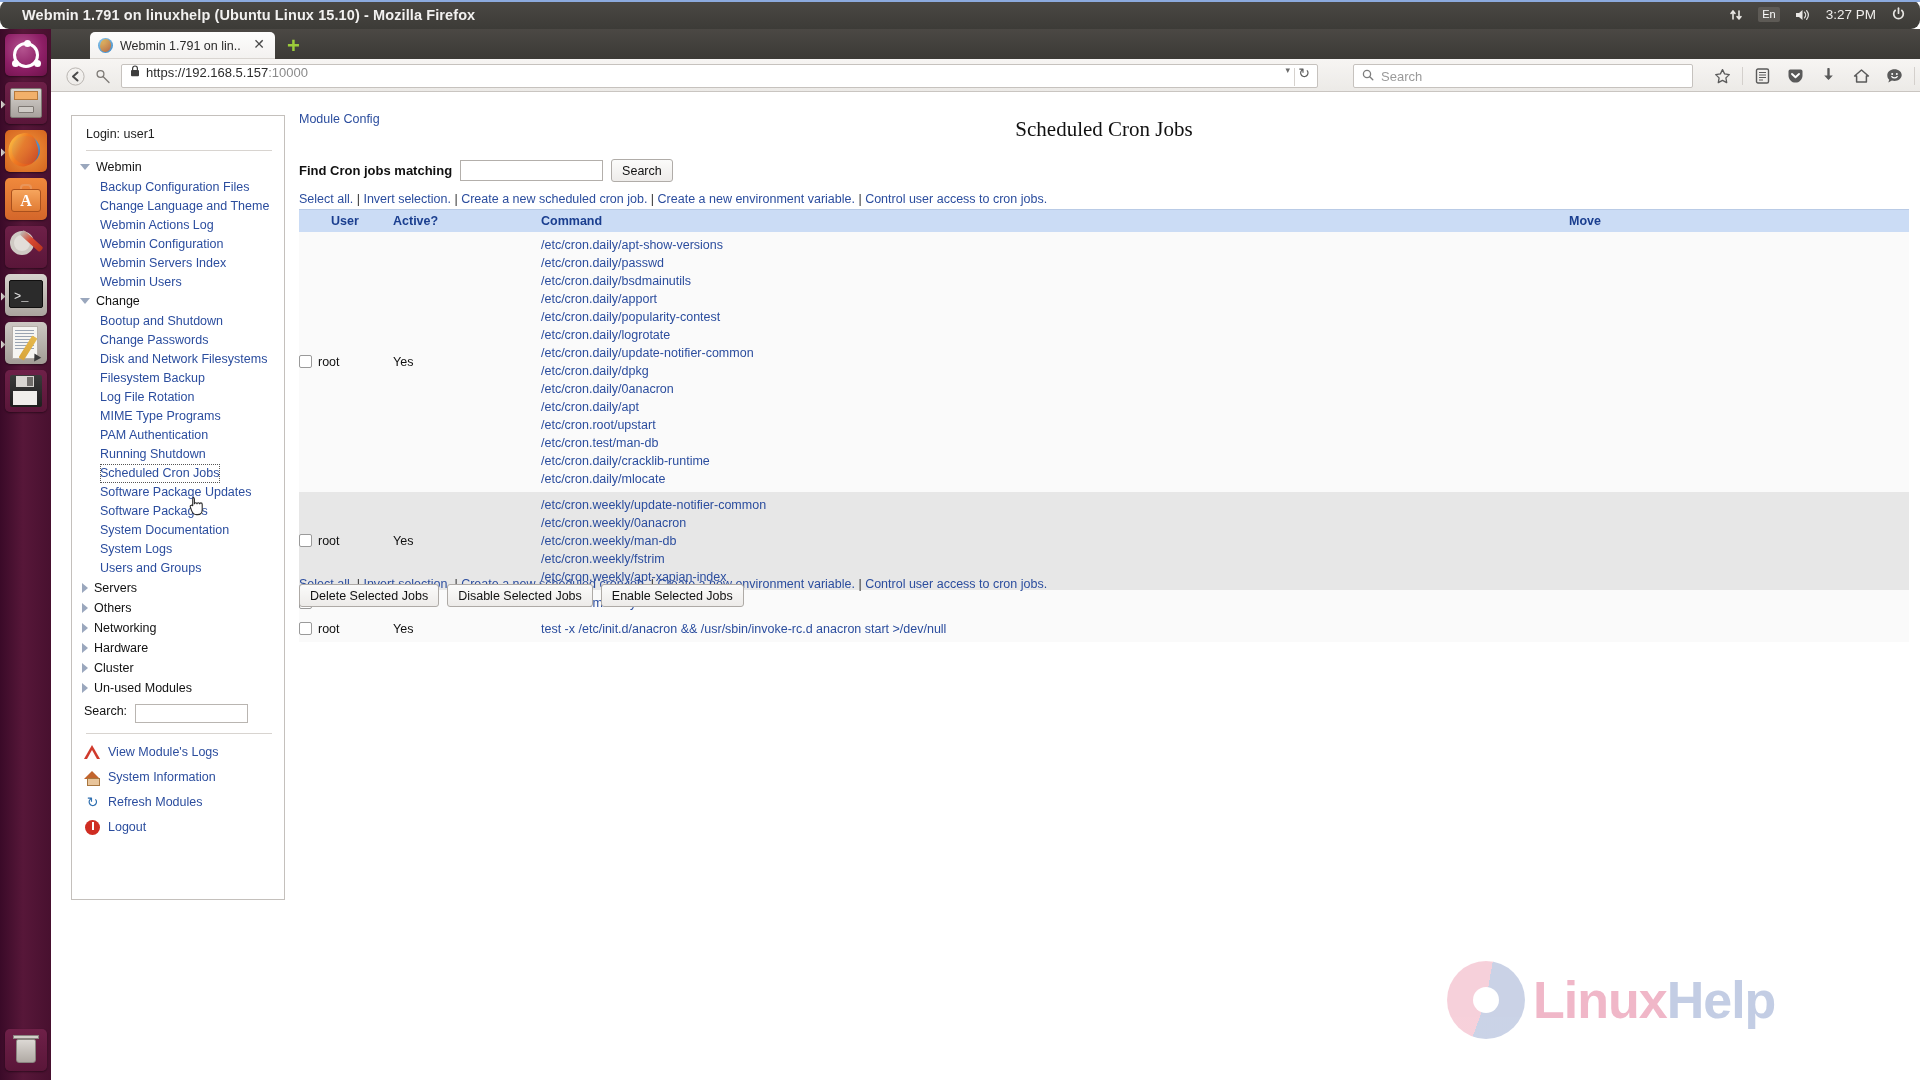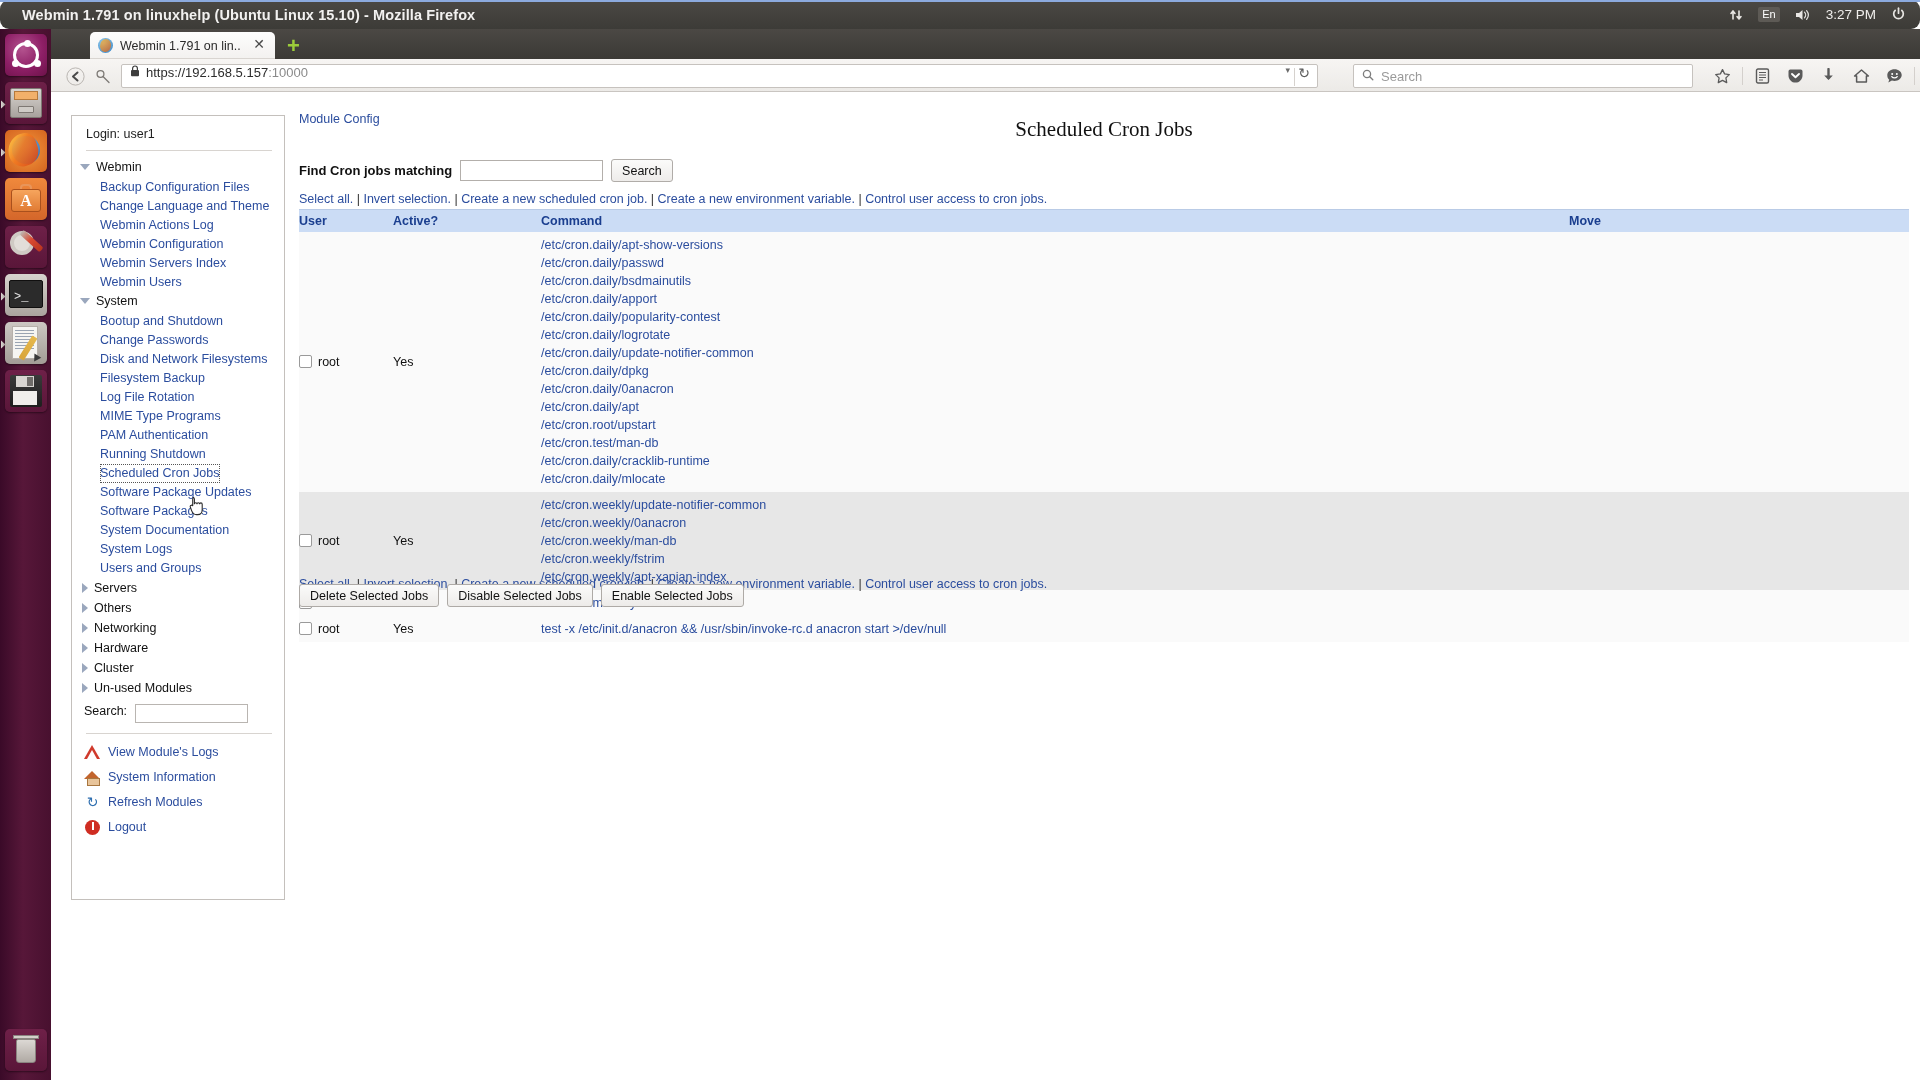--- a/index.html
+++ b/index.html
@@ -541,21 +541,21 @@
       </div>
       <a class="wm-link">Backup Configuration Files</a>
       <a class="wm-link">Change Language and Theme</a>
       <a class="wm-link">Webmin Actions Log</a>
       <a class="wm-link">Webmin Configuration</a>
       <a class="wm-link">Webmin Servers Index</a>
       <a class="wm-link">Webmin Users</a>
 
       <div class="wm-cat">
         <span class="tri-down"></span>
-        <span>System</span>
+        <span>Change</span>
       </div>
       <a class="wm-link">Bootup and Shutdown</a>
       <a class="wm-link">Change Passwords</a>
       <a class="wm-link">Disk and Network Filesystems</a>
       <a class="wm-link">Filesystem Backup</a>
       <a class="wm-link">Log File Rotation</a>
       <a class="wm-link">MIME Type Programs</a>
       <a class="wm-link">PAM Authentication</a>
       <a class="wm-link">Running Shutdown</a>
       <a class="wm-link active">Scheduled Cron Jobs</a>
@@ -626,21 +626,21 @@
         <button class="srchbtn">Search</button>
       </div>
 
       <div class="actionline al-top">
         <a>Select all.</a><span class="sepr"> | </span><a>Invert selection.</a><span class="sepr"> | </span><a>Create a new scheduled cron job.</a><span class="sepr"> | </span><a>Create a new environment variable.</a><span class="sepr"> | </span><a>Control user access to cron jobs.</a>
       </div>
 
       <table class="ctable">
         <thead>
           <tr>
-            <th class="col-user" style="">User</th>
+            <th class="col-user" style="padding-left:32px">User</th>
             <th class="col-active">Active?</th>
             <th class="col-cmd">Command</th>
             <th class="col-move">Move</th>
           </tr>
         </thead>
         <tbody>
           <tr class="row-odd">
             <td class="chkcell cellpad">
               <span class="cb"></span><span>root</span>
             </td>
@@ -704,20 +704,24 @@
         <a>Select all.</a><span class="sepr"> | </span><a>Invert selection.</a><span class="sepr"> | </span><a>Create a new scheduled cron job.</a><span class="sepr"> | </span><a>Create a new environment variable.</a><span class="sepr"> | </span><a>Control user access to cron jobs.</a>
       </div>
 
       <div class="btnrow">
         <button class="wbtn">Delete Selected Jobs</button>
         <button class="wbtn">Disable Selected Jobs</button>
         <button class="wbtn">Enable Selected Jobs</button>
       </div>
     </div>
 
+    <div class="wmark">
+      <div class="logo"></div>
+      <div class="wtxt"><span class="lx">Linux</span><span class="hp">Help</span></div>
+    </div>
   </div>
 </div>
 
 <div class="cursor">
   <svg width="17" height="22" viewBox="0 0 17 22">
     <path d="M4 2.5c.9 0 1.4.6 1.4 1.4v5.3c0-.9.5-1.4 1.3-1.4s1.3.5 1.3 1.4c0-.9.5-1.4 1.3-1.4s1.3.5 1.3 1.4c0-.8.5-1.3 1.3-1.3s1.3.5 1.3 1.4v5.1c0 3.5-1.9 5.2-4.6 5.2H7.5c-2.6 0-3.9-1.3-4.9-4L1.3 12c-.3-.8.1-1.6.9-1.8.6-.2 1.2.1 1.5.7V3.9c0-.8.5-1.4 1.3-1.4z" fill="#fff" stroke="#2b2b2b" stroke-width="1.1"></path>
   </svg>
 </div>
 
 </body></html>

